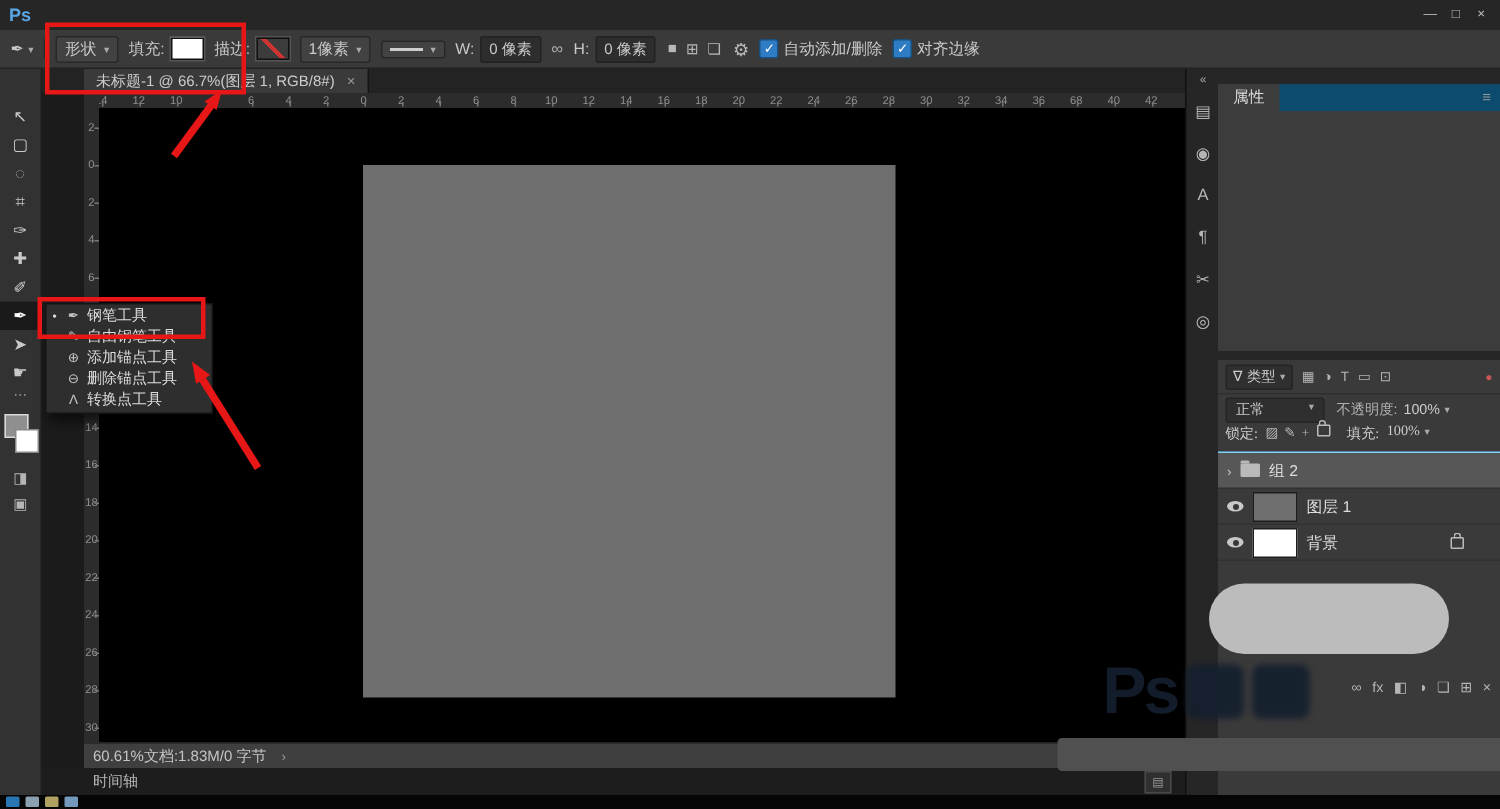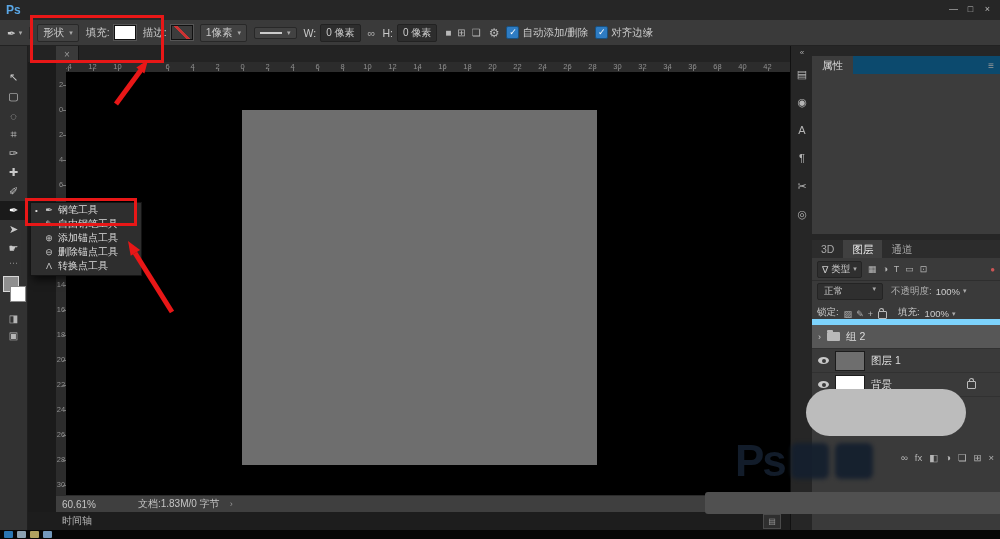--- a/index.html
+++ b/index.html
@@ -61,21 +61,21 @@
   .swatches{position:relative;height:36px;margin-top:2px;}
   .fgswatch{position:absolute;left:3px;top:2px;width:14px;height:14px;background:#8f8f8f;border:1px solid #d8d8d8;}
   .bgswatch{position:absolute;left:10px;top:12px;width:14px;height:14px;background:#fff;border:1px solid #888;}
   .tmode{height:17px;display:flex;align-items:center;justify-content:center;font-size:10px;color:#b5b5b5;}
   .winbg{left:28px;top:46px;width:28px;height:484px;background:#1b1b1b;}
 
   
   .statusbar{left:56px;top:495px;width:734px;height:17px;background:#3f3f3f;border-top:1px solid #2b2b2b;
     display:flex;align-items:center;font-size:10px;color:#c5c5c5;box-sizing:border-box;}
   .zoom{margin-left:6px;}
-  .docinfo{margin-left:42px;}
+  .docinfo{}
   .statchev{margin-left:10px;color:#999;font-size:9px;}
   .timelinebar{left:28px;top:512px;width:762px;height:18px;background:#1d1d1d;display:flex;align-items:center;}
   .tl{margin-left:34px;font-size:10px;color:#b5b5b5;}
   .taskbar{left:0;top:530px;width:1000px;height:9px;background:#060606;z-index:70;display:flex;align-items:center;gap:4px;padding-left:4px;box-sizing:border-box;}
   .tbi{width:9px;height:7px;border-radius:1px;opacity:.9;}
 
   
   .rstrip{left:790px;top:46px;width:22px;height:484px;background:#262626;border-left:1px solid #111;
     display:flex;flex-direction:column;align-items:center;z-index:4;}
   .rcollapse{font-size:8px;color:#aaa;height:14px;line-height:14px;}
@@ -94,21 +94,21 @@
   .ltab{padding:0 9px;height:18px;line-height:18px;font-size:10.5px;color:#a8a8a8;}
   .ltab.active{background:#404040;color:#e8e8e8;}
   .frow{height:22px;display:flex;align-items:center;gap:4px;padding:0 5px;border-bottom:1px solid #2e2e2e;}
   .fbox{background:#2f2f2f;border:1px solid #242424;border-radius:2px;padding:1px 4px;font-size:9.5px;display:flex;gap:3px;align-items:center;color:#ccc;}
   .ficon{font-size:9px;color:#b5b5b5;padding:0 2px;}
   .ftoggle{margin-left:auto;color:#c55;font-size:8px;}
   .brow{height:20px;display:flex;align-items:center;gap:4px;padding:0 5px;font-size:9.5px;}
   .bsel{background:#2f2f2f;border:1px solid #242424;border-radius:2px;padding:1px 6px;display:flex;gap:8px;width:52px;justify-content:space-between;}
   .olabel{color:#b0b0b0;margin-left:4px;}
   .oval{display:flex;gap:3px;align-items:center;}
-  .krow{height:18px;display:flex;align-items:flex-end;gap:5px;padding:0 5px;font-size:9.5px;border-bottom:6px solid #7dd3fc;}
+  .krow{height:18px;display:flex;align-items:flex-start;gap:5px;padding:0 5px;font-size:9.5px;border-bottom:1px solid #7dd3fc;font-family:Liberation Serif, serif;}
   .kicon{font-size:9px;color:#b5b5b5;}
   .lockicon{width:7px;height:6px;border:1px solid #bbb;border-radius:1px;position:relative;display:inline-block;}
   .lockicon::before{content:"";position:absolute;top:-4px;left:.5px;width:3px;height:3px;border:1px solid #bbb;border-bottom:none;border-radius:3px 3px 0 0;}
   .lrow{height:23px;display:flex;align-items:center;font-size:10.5px;color:#ddd;border-bottom:1px solid #313131;padding-left:6px;gap:6px;}
   .lrow.sel{background:#575757;}
   .chev{font-size:9px;color:#ccc;}
   .folder{width:13px;height:9px;background:#b9b9b9;border-radius:1px;position:relative;}
   .folder::before{content:"";position:absolute;top:-2px;left:0;width:6px;height:2px;background:#b9b9b9;border-radius:1px 1px 0 0;}
   .eye{width:11px;height:7px;background:#c9c9c9;border-radius:50%;position:relative;flex:0 0 auto;}
   .eye::after{content:"";position:absolute;left:3.5px;top:1.5px;width:4px;height:4px;background:#3a3a3a;border-radius:50%;}
@@ -199,20 +199,21 @@
     <div class="cbl">
       <span class="cb">✓</span>
       <span>对齐边缘</span>
     </div>
   </div>
 
   <div class="abs winbg"></div>
 
   <div class="abs tabbar">
     <div class="tab">
+      <span>未标题-1 @ 66.7%(图层 1, RGB/8#)</span>
       <span class="tabclose">×</span>
     </div>
   </div>
 
   <div class="abs corner"></div>
   <div class="abs hruler">
     <div class="hcells">
         <span class="hcell">14</span>
         <span class="hcell">12</span>
         <span class="hcell">10</span>
@@ -379,25 +380,20 @@
     <div class="dockhead"></div>
 
     <div class="props">
       <div class="ptabs">
         <span class="ptab">属性</span>
         <span class="pmenu">≡</span>
       </div>
     </div>
 
     <div class="layers">
-      <div class="ltabs">
-          <span class="ltab">3D</span>
-          <span class="ltab active">图层</span>
-          <span class="ltab">通道</span>
-        </div>
 
       <div class="frow">
         <div class="fbox">
           <span>∇</span>
           <span>类型</span>
           <span class="caret">▾</span>
         </div>
         <div style="display:flex;gap:2px">
             <span class="ficon">▦</span>
             <span class="ficon">◑</span>

